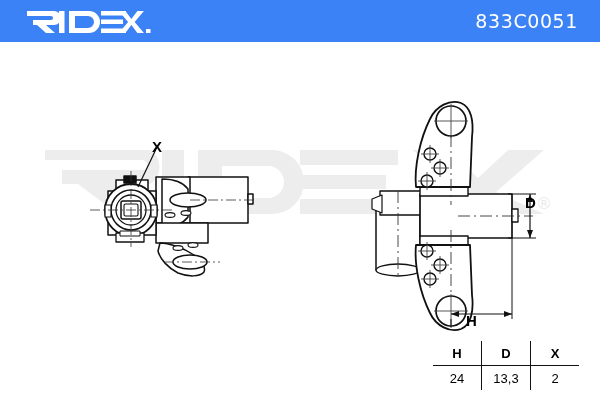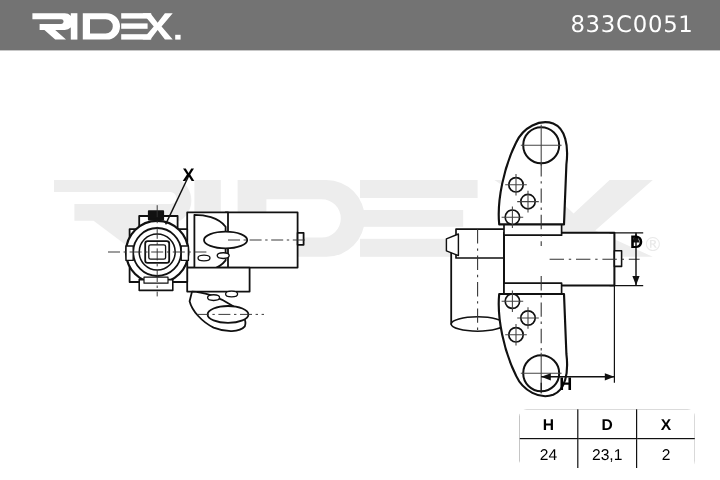--- a/index.html
+++ b/index.html
@@ -15,21 +15,21 @@
     overflow: hidden;
     font-family: "Liberation Sans", sans-serif;
   }
 
   
   #header-bar {
     position: absolute;
     left: 0; top: 0;
     width: 600px;
     height: 42px;
-    background: #737373;
+    background: #3b82f6;
   }
   #brand-logo {
     position: absolute;
     left: 26px; top: 9px;
     width: 125px; height: 26px;
   }
   #part-number {
     position: absolute;
     right: 22px; top: 9px;
     color: #ffffff;
@@ -301,20 +301,20 @@
       <thead>
         <tr>
           <th>H</th>
           <th>D</th>
           <th>X</th>
         </tr>
       </thead>
       <tbody>
         <tr>
           <td>24</td>
-          <td>23,1</td>
+          <td>13,3</td>
           <td>2</td>
         </tr>
       </tbody>
     </table>
   </div>
 
 </div>
 
 </body></html>

